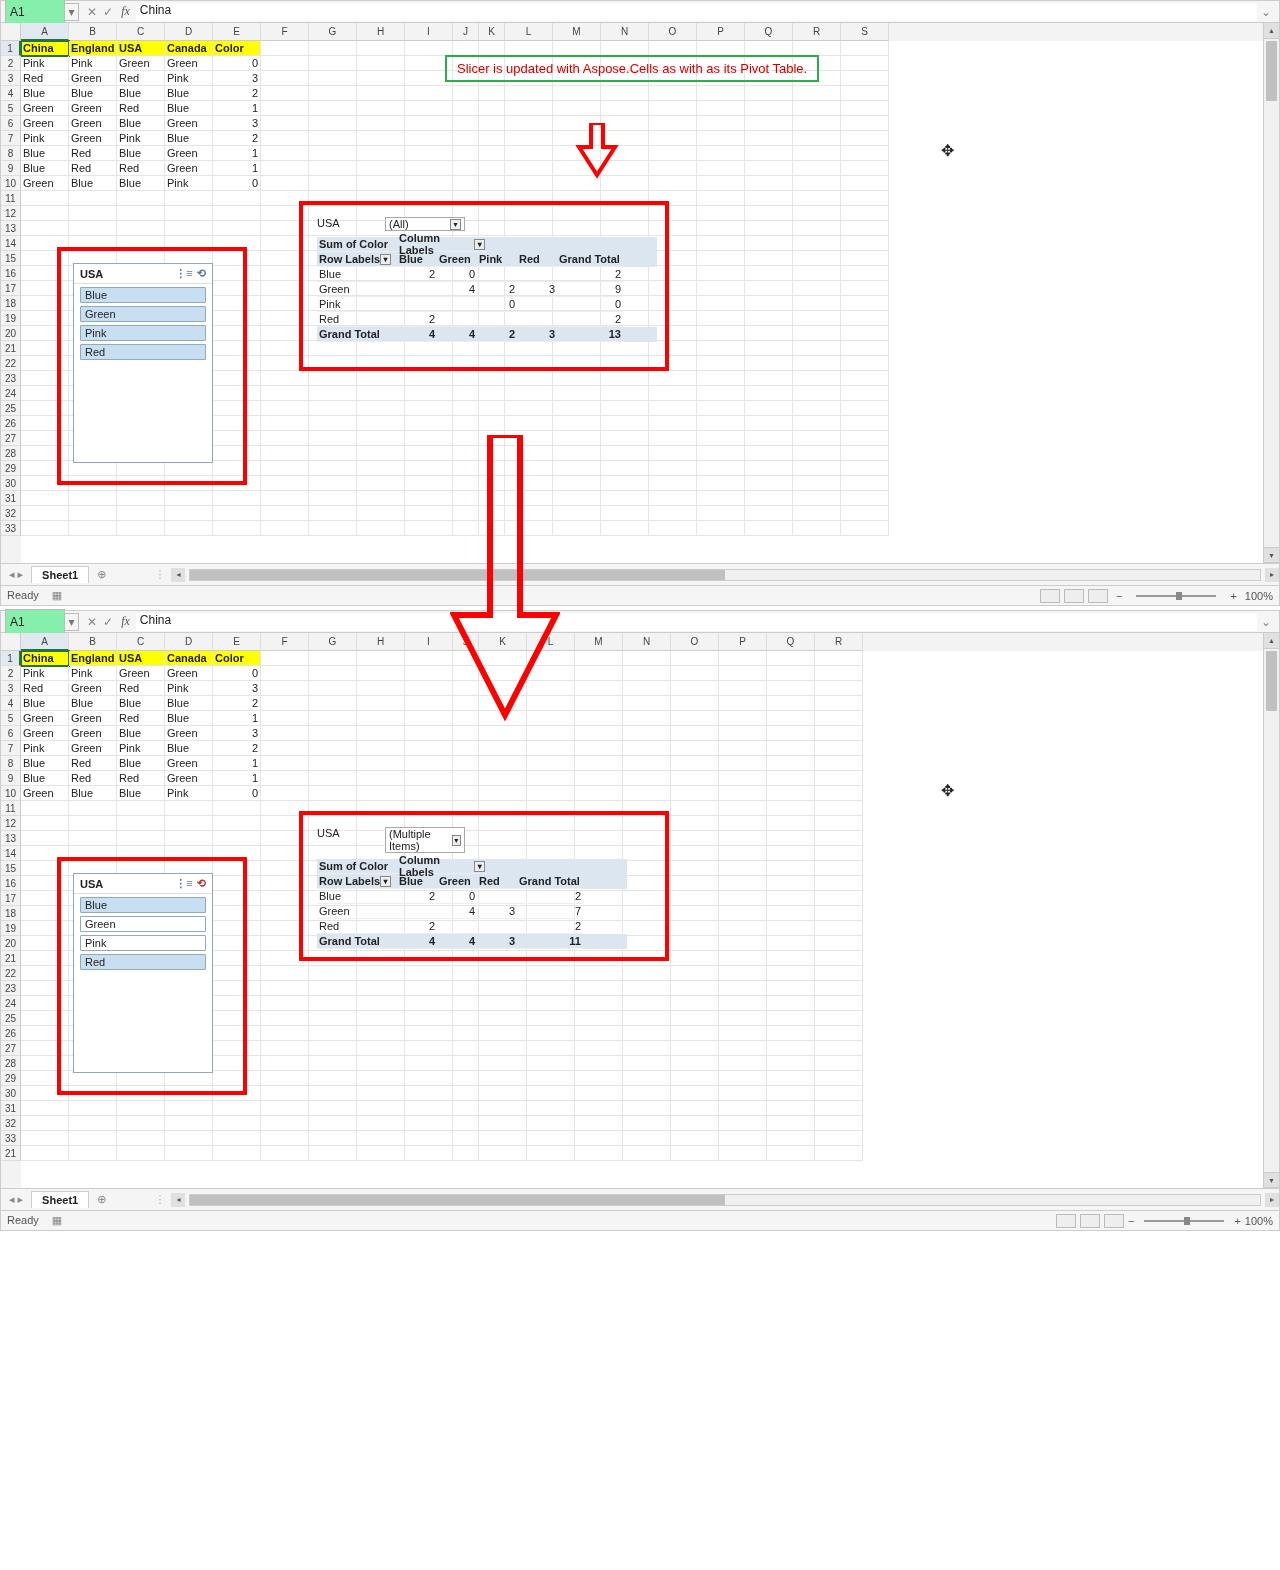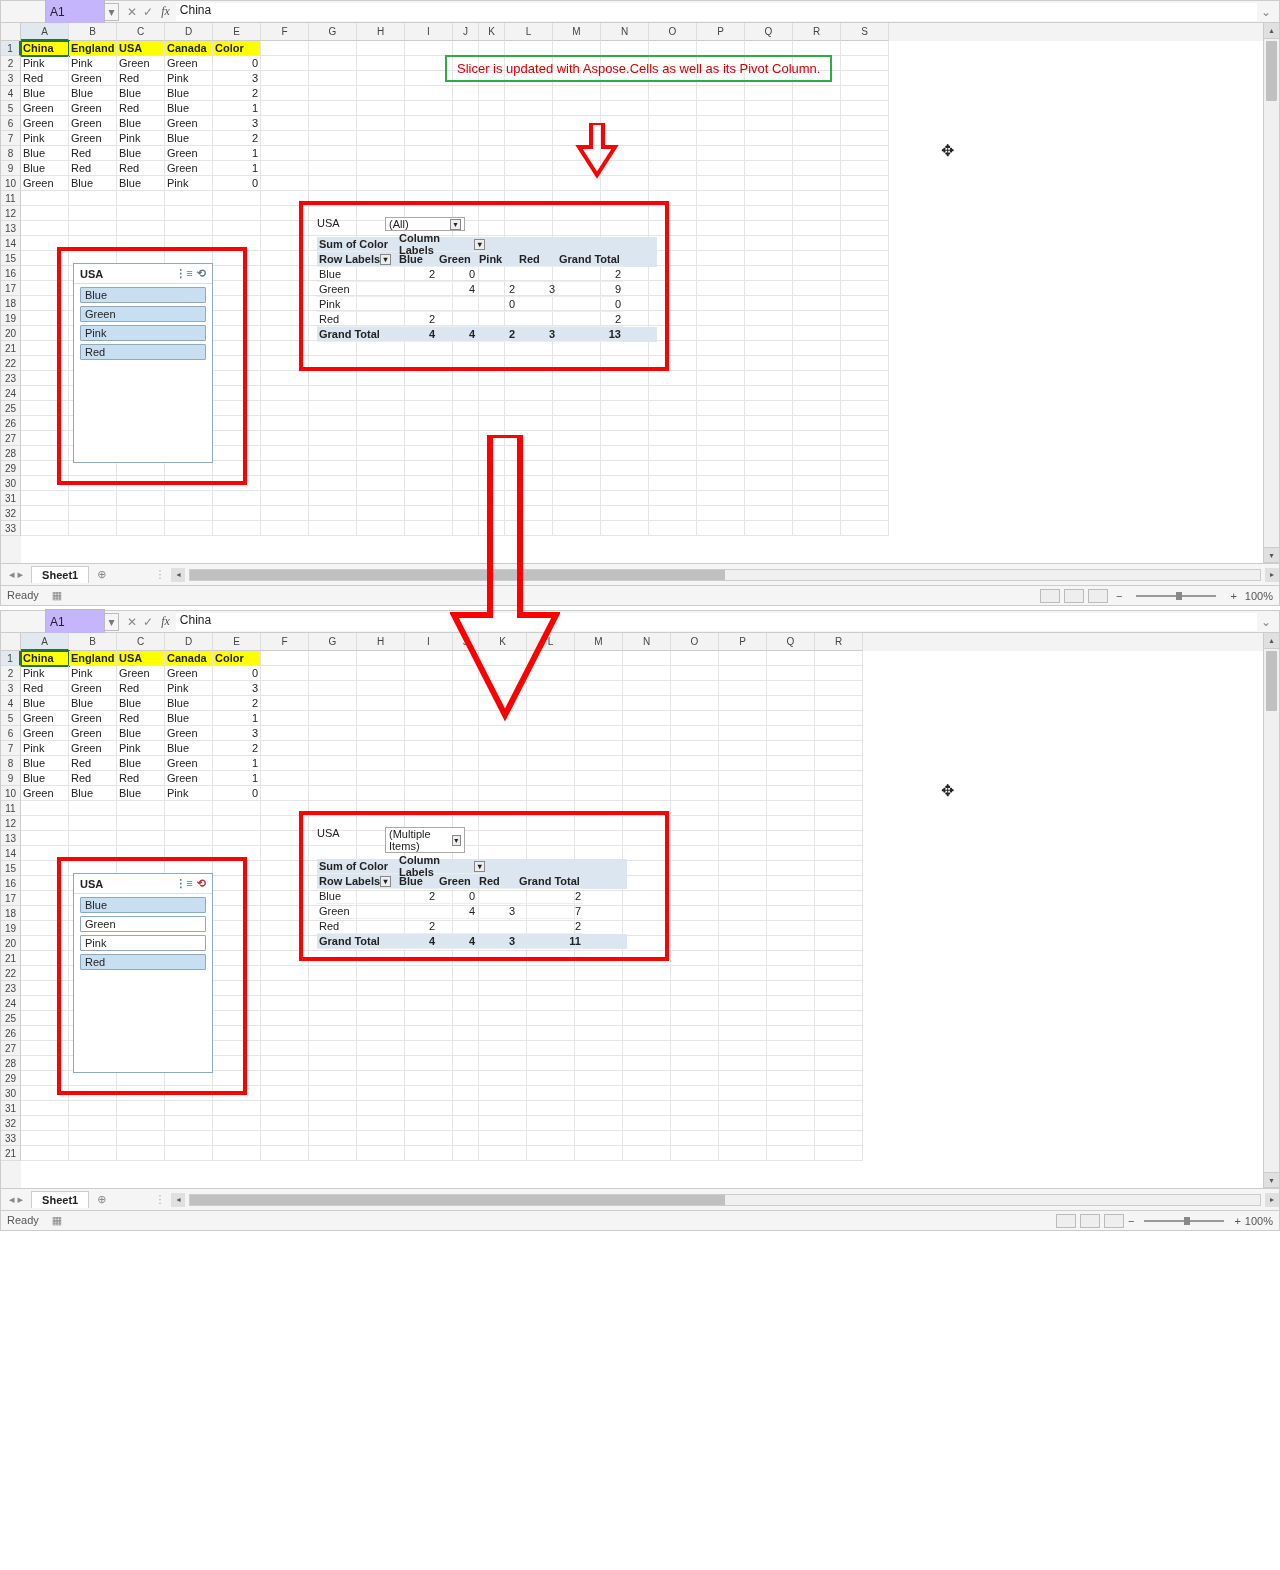--- a/index.html
+++ b/index.html
@@ -1,19 +1,19 @@
 <!DOCTYPE html>
 <html><head>
 <meta charset="utf-8">
 <style>
 * { box-sizing: border-box; margin: 0; padding: 0; font-family: "Segoe UI", Tahoma, sans-serif; }
 body { background: #fff; font-size: 11px; color: #222; }
 .excel-window { border: 1px solid #ccc; position: relative; }
 .formula-bar { height: 22px; background: #f5f5f5; border-bottom: 1px solid #ccc; display: flex; align-items: center; padding: 0 4px; font-size: 12px; }
-.name-box { width: 60px; border: 1px solid #bbb; background: #c4b5fd; height: 18px; padding: 12px 4px; display: flex; align-items: center; margin-left: 40px; }
+.name-box { width: 60px; border: 1px solid #bbb; background: #86efac; height: 18px; padding: 12px 4px; display: flex; align-items: center; }
 .name-box-dd { width: 14px; display: flex; align-items: center; justify-content: center; color: #777; border: 1px solid #bbb; border-left: none; height: 18px; }
 .fb-icons { padding: 0 8px; color: #888; display: flex; gap: 6px; }
 .fb-fx { font-style: italic; font-family: "Times New Roman", serif; color: #555; padding-right: 6px; }
 .fb-input { flex: 1; background: #fff; height: 18px; border: none; padding: 0 4px; }
 .grid-area { display: flex; height: 540px; background: #fff; position: relative; }
 .row-hdrs { width: 20px; background: #f3f3f3; }
 .row-hdr { height: 15px; border-right: 1px solid #ccc; border-bottom: 1px solid #ddd; display: flex; align-items: center; justify-content: center; font-size: 10px; color: #444; }
 .corner { height: 18px; background: #f3f3f3; border-right: 1px solid #ccc; border-bottom: 1px solid #ccc; }
 .grid-body { flex: 1; position: relative; overflow: hidden; }
 .col-hdrs { display: flex; height: 18px; background: #f3f3f3; }
@@ -829,21 +829,21 @@
             <div class="cell" style="width: 48px;"></div>
             <div class="cell" style="width: 48px;"></div>
             <div class="cell" style="width: 48px;"></div>
             <div class="cell" style="width: 48px;"></div>
             <div class="cell" style="width: 48px;"></div>
             <div class="cell" style="width: 48px;"></div>
             <div class="cell" style="width: 48px;"></div>
           </div>
         </div>
 
-      <div class="callout-box" style="left:424px; top:32px;">Slicer is updated with Aspose.Cells as well as its Pivot Column.</div>
+      <div class="callout-box" style="left:424px; top:32px;">Slicer is updated with Aspose.Cells as with as its Pivot Table.</div>
 
       <div class="big-arrow" style="left:554px; top:100px;">
         <svg width="44" height="56">
             <path d="M16 0 H28 V24 H40 L22 52 L4 24 H16 Z" fill="none" stroke="#ff0000" stroke-width="4"></path>
           </svg>
       </div>
 
       <div class="red-rect" style="left:278px; top:178px; width:370px; height:170px;"></div>
 
       <div class="red-rect" style="left:36px; top:224px; width:190px; height:238px;"></div>

